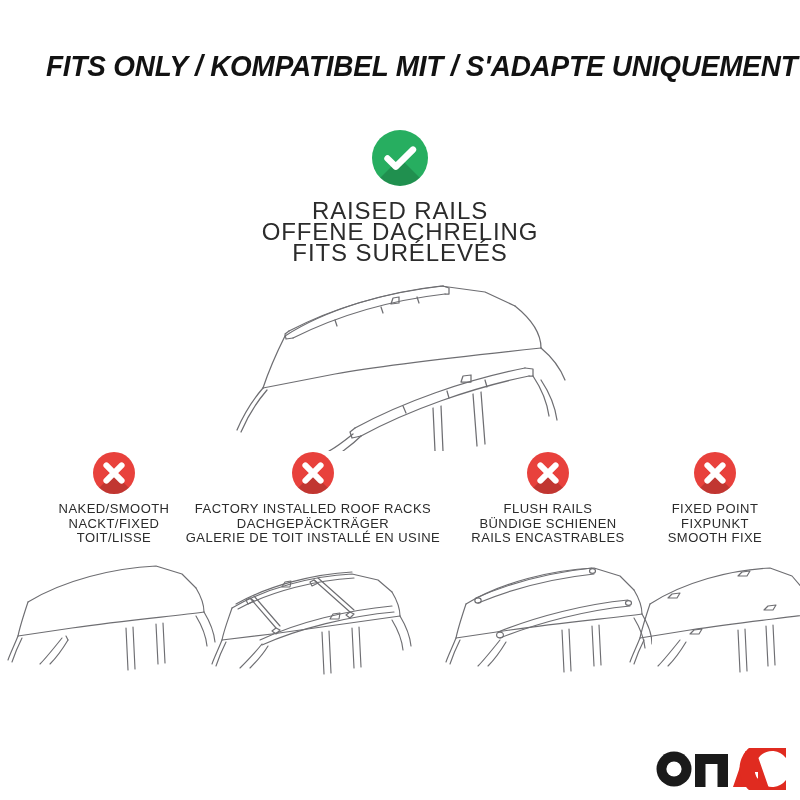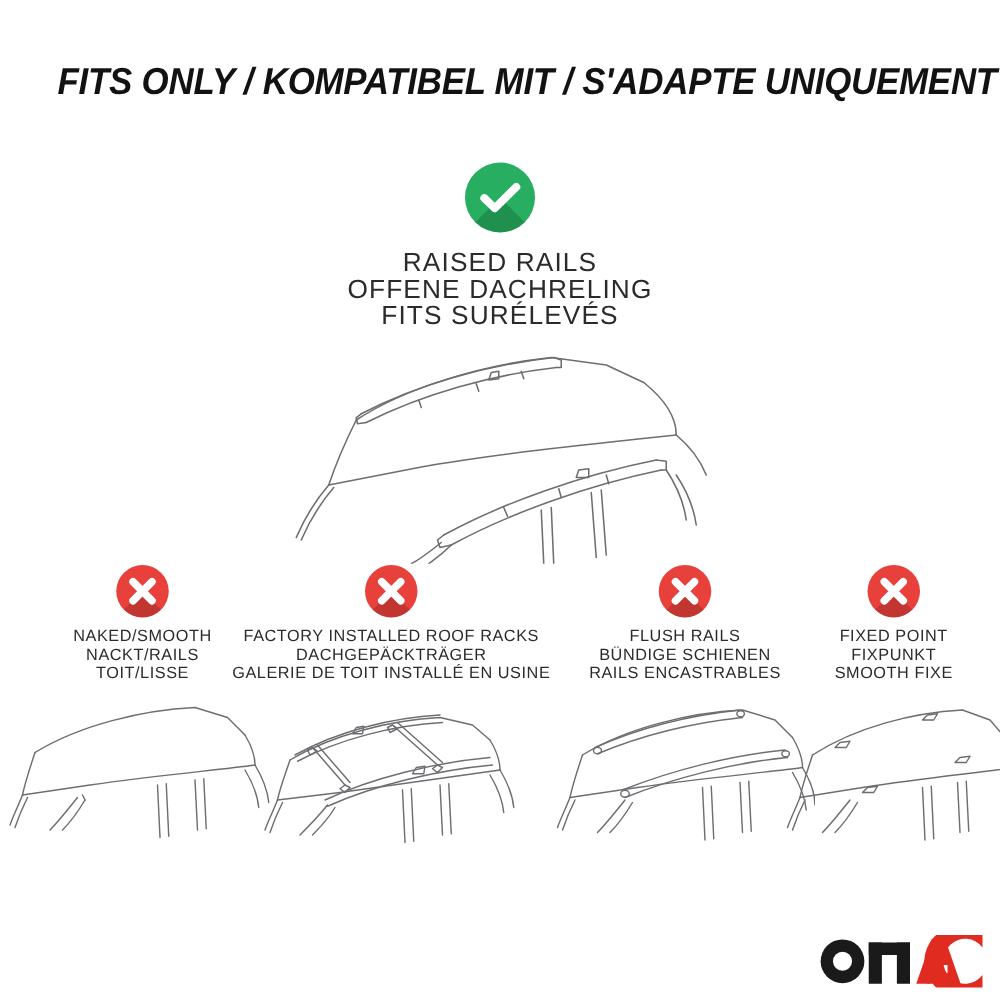--- a/index.html
+++ b/index.html
@@ -69,21 +69,21 @@
     transform: rotate(45deg);
   }
   .badge-glyph {
     position: absolute;
     inset: 0;
     display: block;
   }
 
   .primary-labels {
     margin-top: 14px;
-    font-size: 21px;
+    font-size: 24px;
     line-height: 21px;
     letter-spacing: 0.9px;
     color: #2b2b2b;
     font-weight: 400;
   }
 
   
   .main-illustration {
     position: absolute;
     left: 185px;
@@ -209,21 +209,21 @@
 
   <div class="bottom-item" id="col-0">
     <div class="badge-circle no">
       <span class="badge-shadow"></span>
       <svg class="badge-glyph" viewBox="0 0 42 42">
         <path d="M13.4 13.4 L28.6 28.6 M28.6 13.4 L13.4 28.6" fill="none" stroke="#ffffff" stroke-width="6" stroke-linecap="round"></path>
       </svg>
     </div>
     <div class="bottom-labels">
       <div>NAKED/SMOOTH</div>
-      <div>NACKT/RAILS</div>
+      <div>NACKT/FIXED</div>
       <div>TOIT/LISSE</div>
     </div>
     <div class="bottom-illustration" style="top:108px;left:6px;">
       <svg viewBox="0 0 210 130" width="210" height="130">
         <g fill="none" stroke="#6e6e72" stroke-width="1.15" stroke-linecap="round" stroke-linejoin="round">
           <path d="M22 42 C58 20 108 8 150 6 L176 14 L190 28"></path>
           <path d="M190 28 C196 38 198 46 198 52"></path>
           <path d="M22 42 C18 54 14 66 12 76"></path>
           <path d="M12 76 L66 68 C120 60 170 56 198 52"></path>
           <path d="M12 76 C8 86 4 94 2 100"></path>

